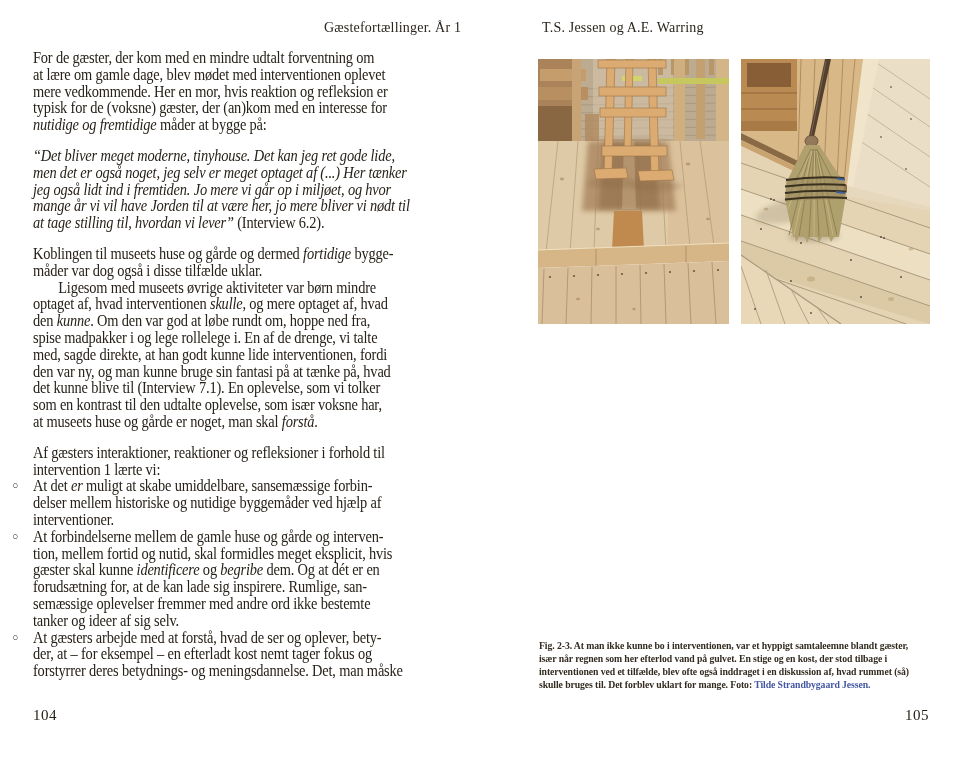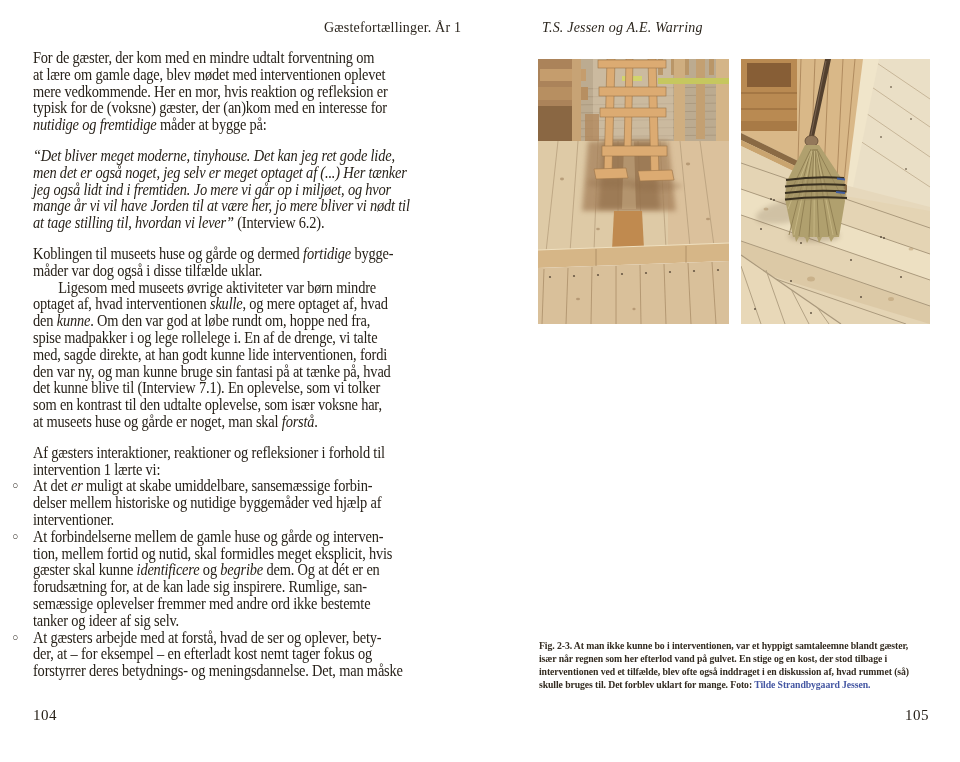--- a/index.html
+++ b/index.html
@@ -3,21 +3,21 @@
 <meta charset="utf-8">
 <style>
   html,body{margin:0;padding:0;}
   body{
     width:960px;height:762px;position:relative;overflow:hidden;
     background:#ffffff;color:#272119;
     font-family:"Liberation Serif","DejaVu Serif",serif;
   }
   .running-head{position:absolute;top:20px;font-size:14px;letter-spacing:.2px;color:#2b251d;white-space:nowrap;}
   #rh-left{left:324px;}
-  #rh-right{left:542px;font-style:italic;}
+  #rh-right{left:542px;}
   .pagenum{position:absolute;top:707px;font-size:15px;color:#272119;letter-spacing:.5px;}
   #pn-left{left:33px;}
   #pn-right{right:31px;text-align:right;}
 
   
   #textcol{
     position:absolute;left:33px;top:50px;width:520px;
     font-size:16px;line-height:16.8px;letter-spacing:-0.2px;
     transform:scaleX(0.9);transform-origin:0 0;
   }

